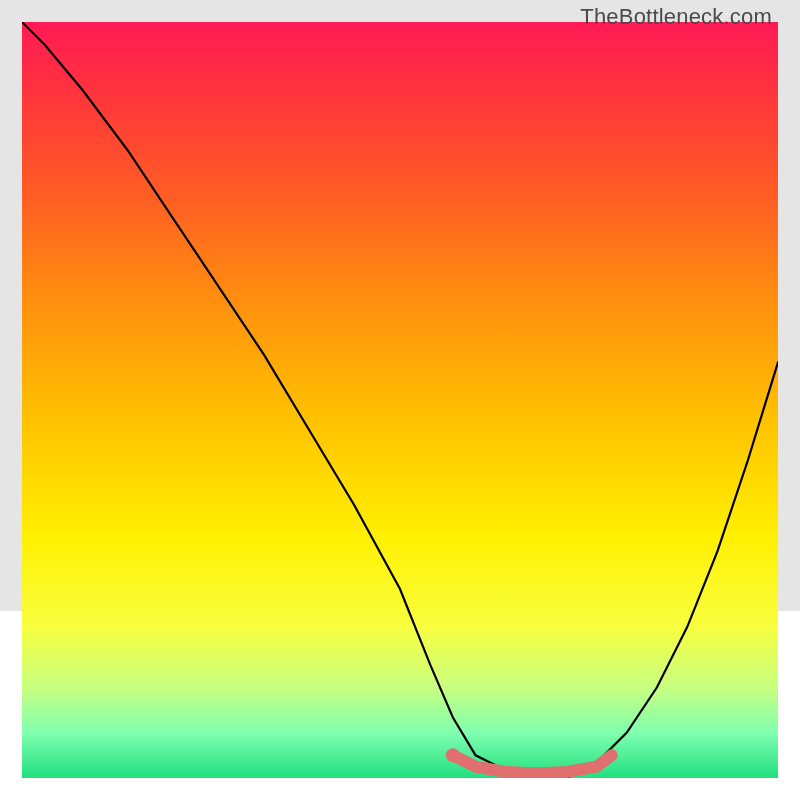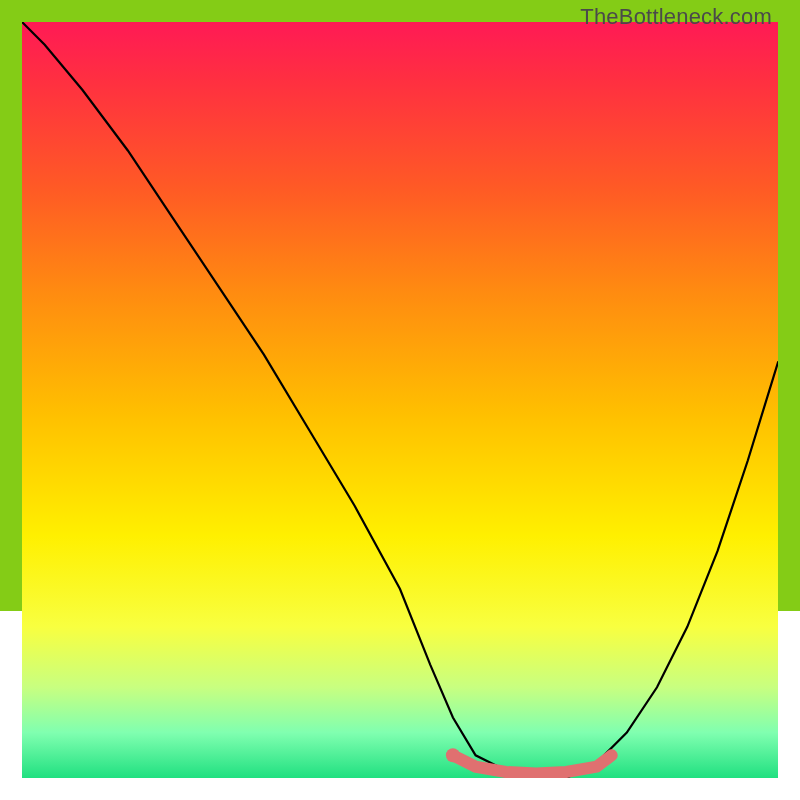--- a/index.html
+++ b/index.html
@@ -1,21 +1,21 @@
 <!DOCTYPE html>
 <html><head>
 <meta charset="utf-8">
 <style>
   * { margin: 0; padding: 0; box-sizing: border-box; }
   html, body { width: 800px; height: 800px; overflow: hidden; }
   .chart-container {
     width: 800px;
     height: 611px;
     position: relative;
-    background: #84cc16;
+    background: #e5e5e5;
   }
   .plot-area {
     position: absolute;
     left: 22px;
     top: 22px;
     width: 756px;
     height: 756px;
     background: linear-gradient(to bottom,
       #ff1a55 0%,
       #ff3040 8%,

